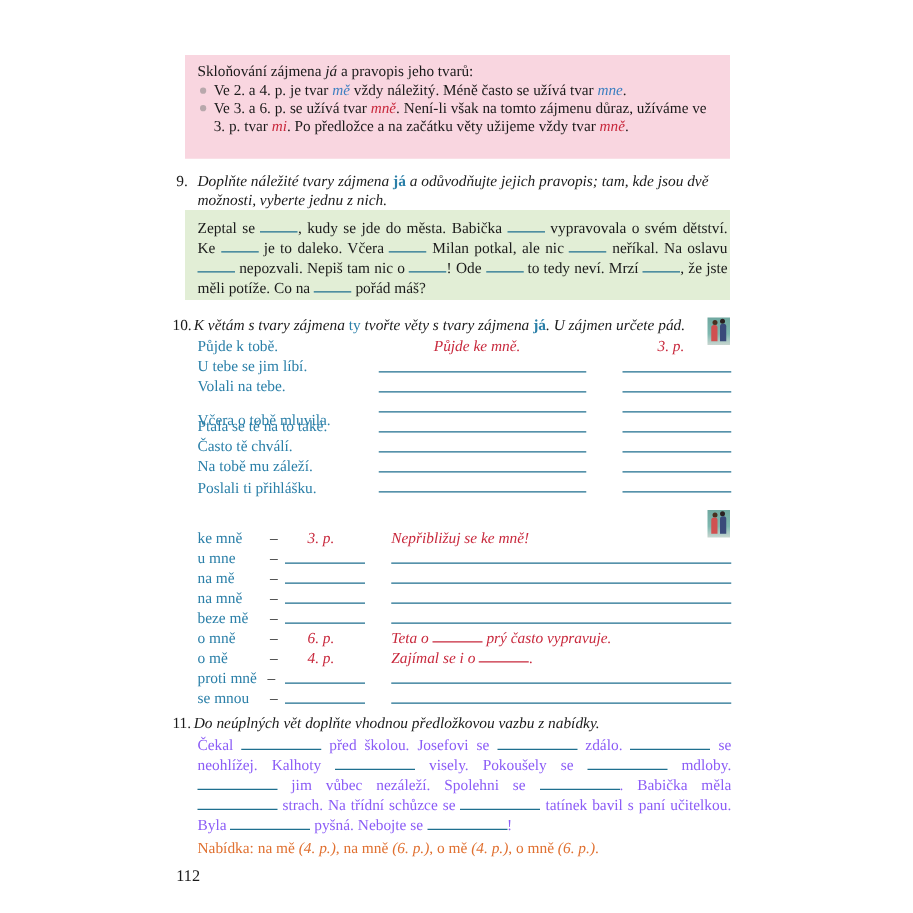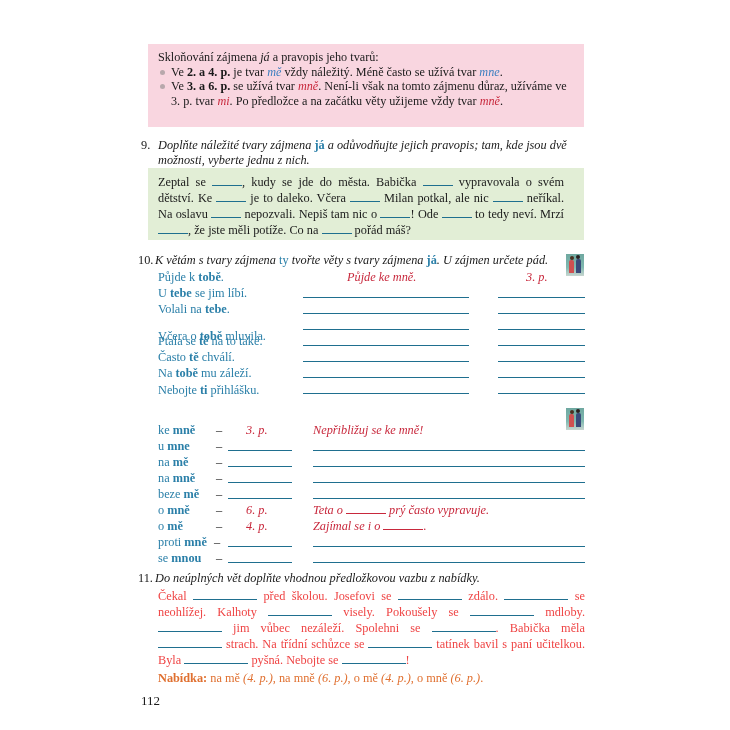--- a/index.html
+++ b/index.html
@@ -3,41 +3,41 @@
 <meta charset="utf-8">
 <style>
   html, body { margin: 0; padding: 0; background: #ffffff; }
   body { width: 730px; height: 730px; position: relative; overflow: hidden;
          font-family: "Liberation Serif", "DejaVu Serif", serif; color: #1a1a1a; }
   .page { position: absolute; left: 0; top: 0; width: 730px; height: 730px; }
 
   .blue { color: #2a7fa8; }
   .red { color: #c8283c; font-style: italic; }
   .it { font-style: italic; }
-  .b { font-weight: bold; margin-top: 48px; }
+  .b { font-weight: normal; margin-top: 48px; }
   .blank { display: inline-block; border-bottom: 1px solid #1f6f8f; height: 10px; vertical-align: baseline; }
 
   
   .info { position: absolute; left: 148px; top: 44px; width: 436px; height: 83px;
           background: #f9d6e0; padding: 6px 10px 0 10px; box-sizing: border-box; font-size: 12.2px; line-height: 14.5px; }
   .info .title { font-size: 10px; font-weight: bold; letter-spacing: 0.4px; margin-bottom: 1px; }
   .info .li { position: relative; padding-left: 13px; }
   .info .li .dot { position: absolute; left: 2px; top: 5px; width: 5px; height: 5px; border-radius: 50%; background: #b8a8ac; }
   .info .m-blue { color: #3d7fc0; font-style: italic; }
   .info .m-red { color: #c8283c; font-style: italic; }
 
   
   .ex-head { position: absolute; left: 141px; font-size: 12.3px; line-height: 15px; font-style: italic; width: 450px; }
   .ex-head .num { font-style: normal; display: inline-block; width: 17px; }
   .ex-head .cont { padding-left: 17px; }
   .ex-head .ja { color: #2a7fa8; font-style: normal; font-weight: bold; }
 
   
   .green { position: absolute; left: 148px; top: 168px; width: 436px; height: 72px;
-           background: #e2eed6; padding: 6px 20px 0 10px; box-sizing: border-box; font-size: 12.3px; line-height: 16px; text-align: justify; }
+           background: #e2eed6; padding: 6px 2px 0 10px; box-sizing: border-box; font-size: 12.3px; line-height: 16px; text-align: justify; }
 
   
   .row10 { position: absolute; left: 158px; height: 16px; font-size: 12.3px; line-height: 16px; }
   .line10a { position: absolute; left: 303px; width: 166px; border-bottom: 1px solid #1f6f8f; }
   .line10b { position: absolute; left: 498px; width: 87px; border-bottom: 1px solid #1f6f8f; }
 
   .photo { position: absolute; width: 18px; height: 22px; background: linear-gradient(180deg, #6fa8a0 0%, #7fb8b0 60%, #c8d6d0 100%); }
   .photo .p1 { position: absolute; left: 3px; top: 6px; width: 5px; height: 13px; background: #d05050; border-radius: 2px 2px 0 0; }
   .photo .p2 { position: absolute; left: 10px; top: 5px; width: 5px; height: 14px; background: #3a4a7a; border-radius: 2px 2px 0 0; }
   .photo .h1 { position: absolute; left: 4px; top: 2px; width: 4px; height: 4px; border-radius: 50%; background: #4a3020; }
@@ -46,21 +46,21 @@
   
   .row11 { position: absolute; left: 158px; height: 16px; font-size: 12.3px; line-height: 16px; }
   .row11 .form { position: absolute; left: 0; white-space: nowrap; }
   .row11 .dash { position: absolute; left: 58px; }
   .row11 .case { position: absolute; left: 88px; white-space: nowrap; }
   .row11 .sent { position: absolute; left: 155px; white-space: nowrap; }
   .line11a { position: absolute; left: 228px; width: 64px; border-bottom: 1px solid #1f6f8f; }
   .line11b { position: absolute; left: 313px; width: 272px; border-bottom: 1px solid #1f6f8f; }
 
   
-  .ex12 { position: absolute; left: 158px; top: 588px; width: 427px; font-size: 12.3px; line-height: 16px; color: #ef4444; text-align: justify; }
+  .ex12 { position: absolute; left: 158px; top: 588px; width: 427px; font-size: 12.3px; line-height: 16px; color: #8b5cf6; text-align: justify; }
   .ex12 .blank { border-bottom-color: #1f6f8f; }
   .offer { position: absolute; left: 158px; top: 670px; font-size: 12.3px; line-height: 16px; color: #e07030; }
 
   .pagenum { position: absolute; left: 141px; top: 693px; font-size: 13px; }
 </style>
 </head>
 <body>
 
 <div class="page">
 
@@ -109,21 +109,21 @@
   <div class="line10b" style="top:345px;"></div>
 
   <div class="row10 blue" style="top:349px;"><span>Často </span><span class="b">tě</span><span> chválí.</span></div>
   <div class="line10a" style="top:361px;"></div>
   <div class="line10b" style="top:361px;"></div>
 
   <div class="row10 blue" style="top:365px;"><span>Na </span><span class="b">tobě</span><span> mu záleží.</span></div>
   <div class="line10a" style="top:377px;"></div>
   <div class="line10b" style="top:377px;"></div>
 
-  <div class="row10 blue" style="top:382px;"><span>Nebojte </span><span class="b">ti</span><span> přihlášku.</span></div>
+  <div class="row10 blue" style="top:382px;"><span>Poslali </span><span class="b">ti</span><span> přihlášku.</span></div>
   <div class="line10a" style="top:393px;"></div>
   <div class="line10b" style="top:393px;"></div>
 
   <div class="photo" style="left:566px;top:408px;">
       <span class="h1"></span>
       <span class="h2"></span>
       <span class="p1"></span>
       <span class="p2"></span>
     </div>
 

